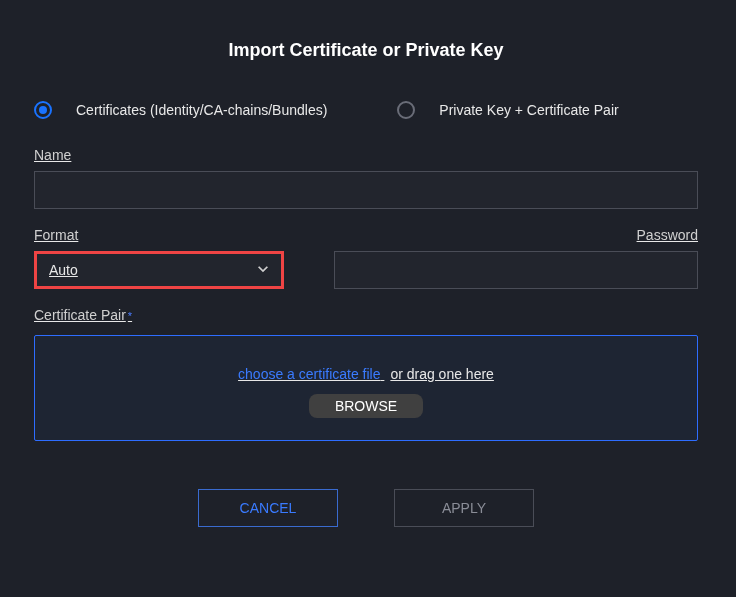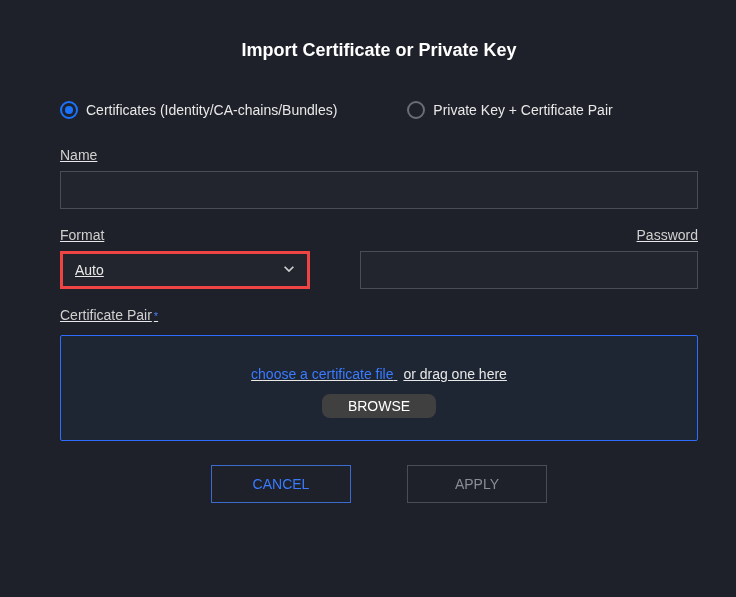--- a/index.html
+++ b/index.html
@@ -10,39 +10,39 @@
     body {
       background: #1e2129;
       color: #e8e8e8;
       font-family: -apple-system, BlinkMacSystemFont, "Segoe UI", Arial, sans-serif;
       font-size: 14px;
       width: 736px;
       height: 597px;
       overflow: hidden;
     }
     .container {
-      padding: 40px 38px 30px 60px;
+      padding: 40px 38px 30px 34px;
     }
     .title {
       text-align: center;
       font-size: 18px;
       font-weight: 600;
       color: #ffffff;
       margin-bottom: 40px;
     }
     .radio-row {
       display: flex;
       gap: 70px;
       margin-bottom: 28px;
       align-items: center;
     }
     .radio-opt {
       display: flex;
       align-items: center;
-      gap: 8px;
+      gap: 24px;
       cursor: pointer;
     }
     .radio {
       width: 18px;
       height: 18px;
       border-radius: 50%;
       border: 2px solid #6a6d78;
       display: flex;
       align-items: center;
       justify-content: center;
@@ -158,21 +158,21 @@
       padding: 0 26px;
       font-size: 14px;
       font-weight: 500;
       cursor: pointer;
       border-radius: 8px;
     }
     .footer-btns {
       display: flex;
       justify-content: center;
       gap: 56px;
-      margin-top: 24px;
+      margin-top: 48px;
     }
     .btn {
       width: 140px;
       height: 38px;
       border: 1px solid #4a4d57;
       background: transparent;
       font-size: 14px;
       cursor: pointer;
       display: flex;
       align-items: center;

